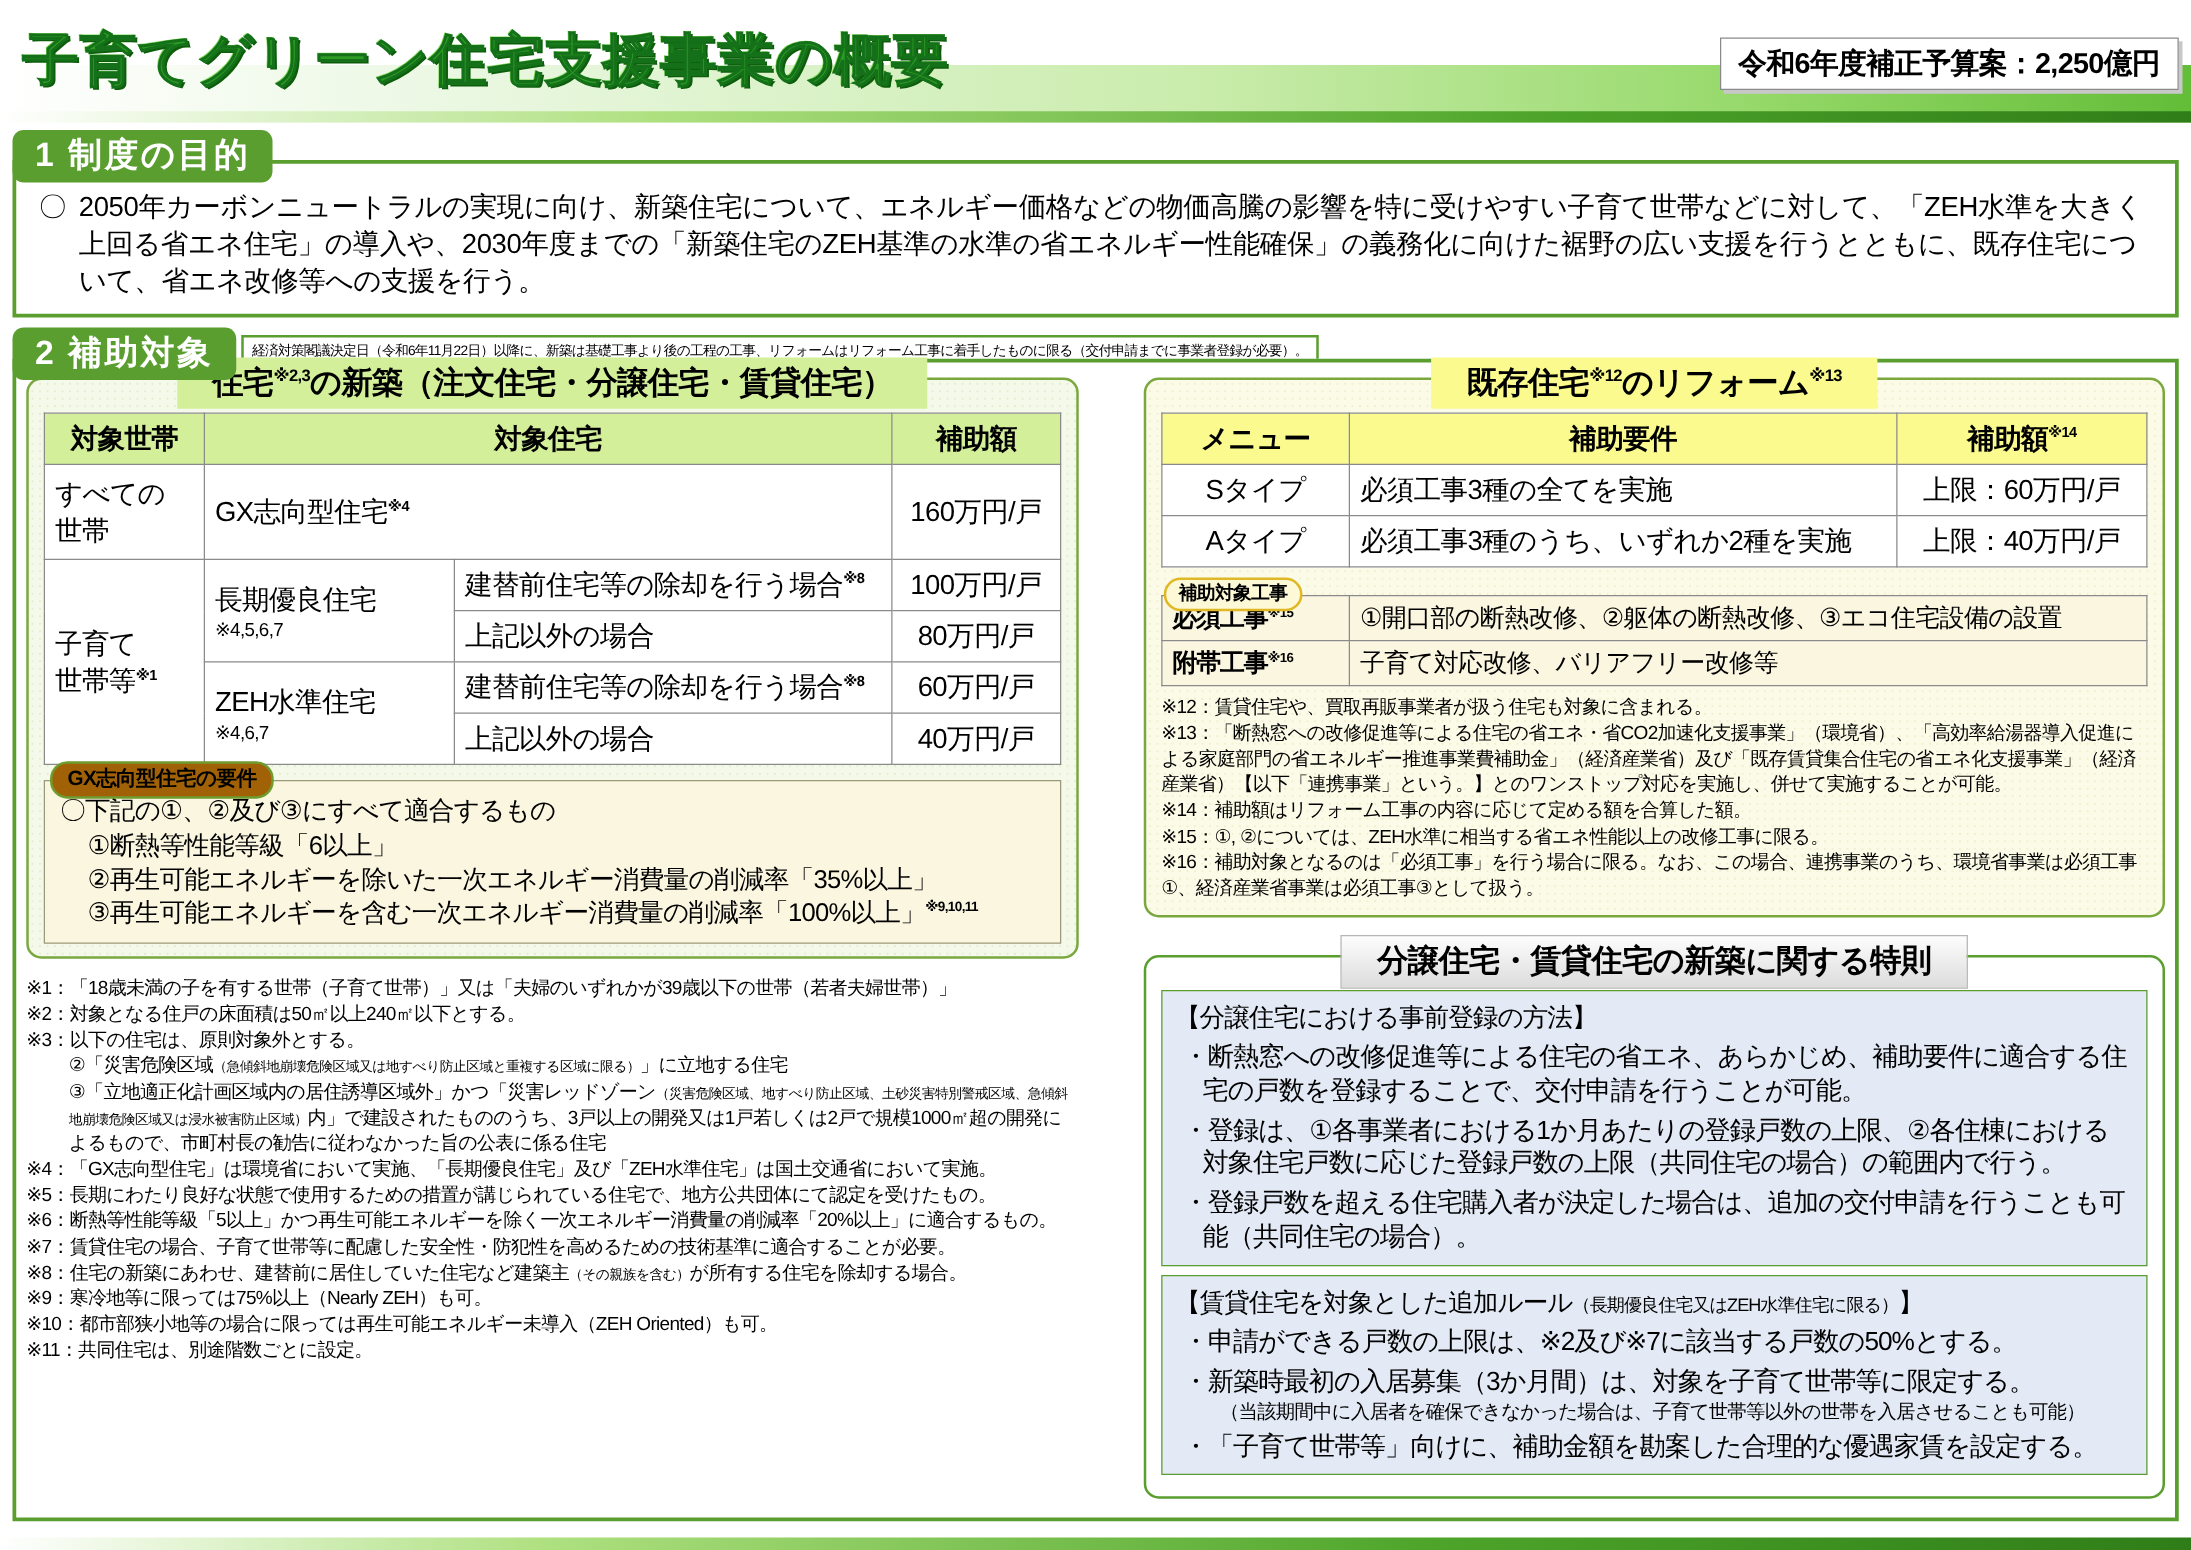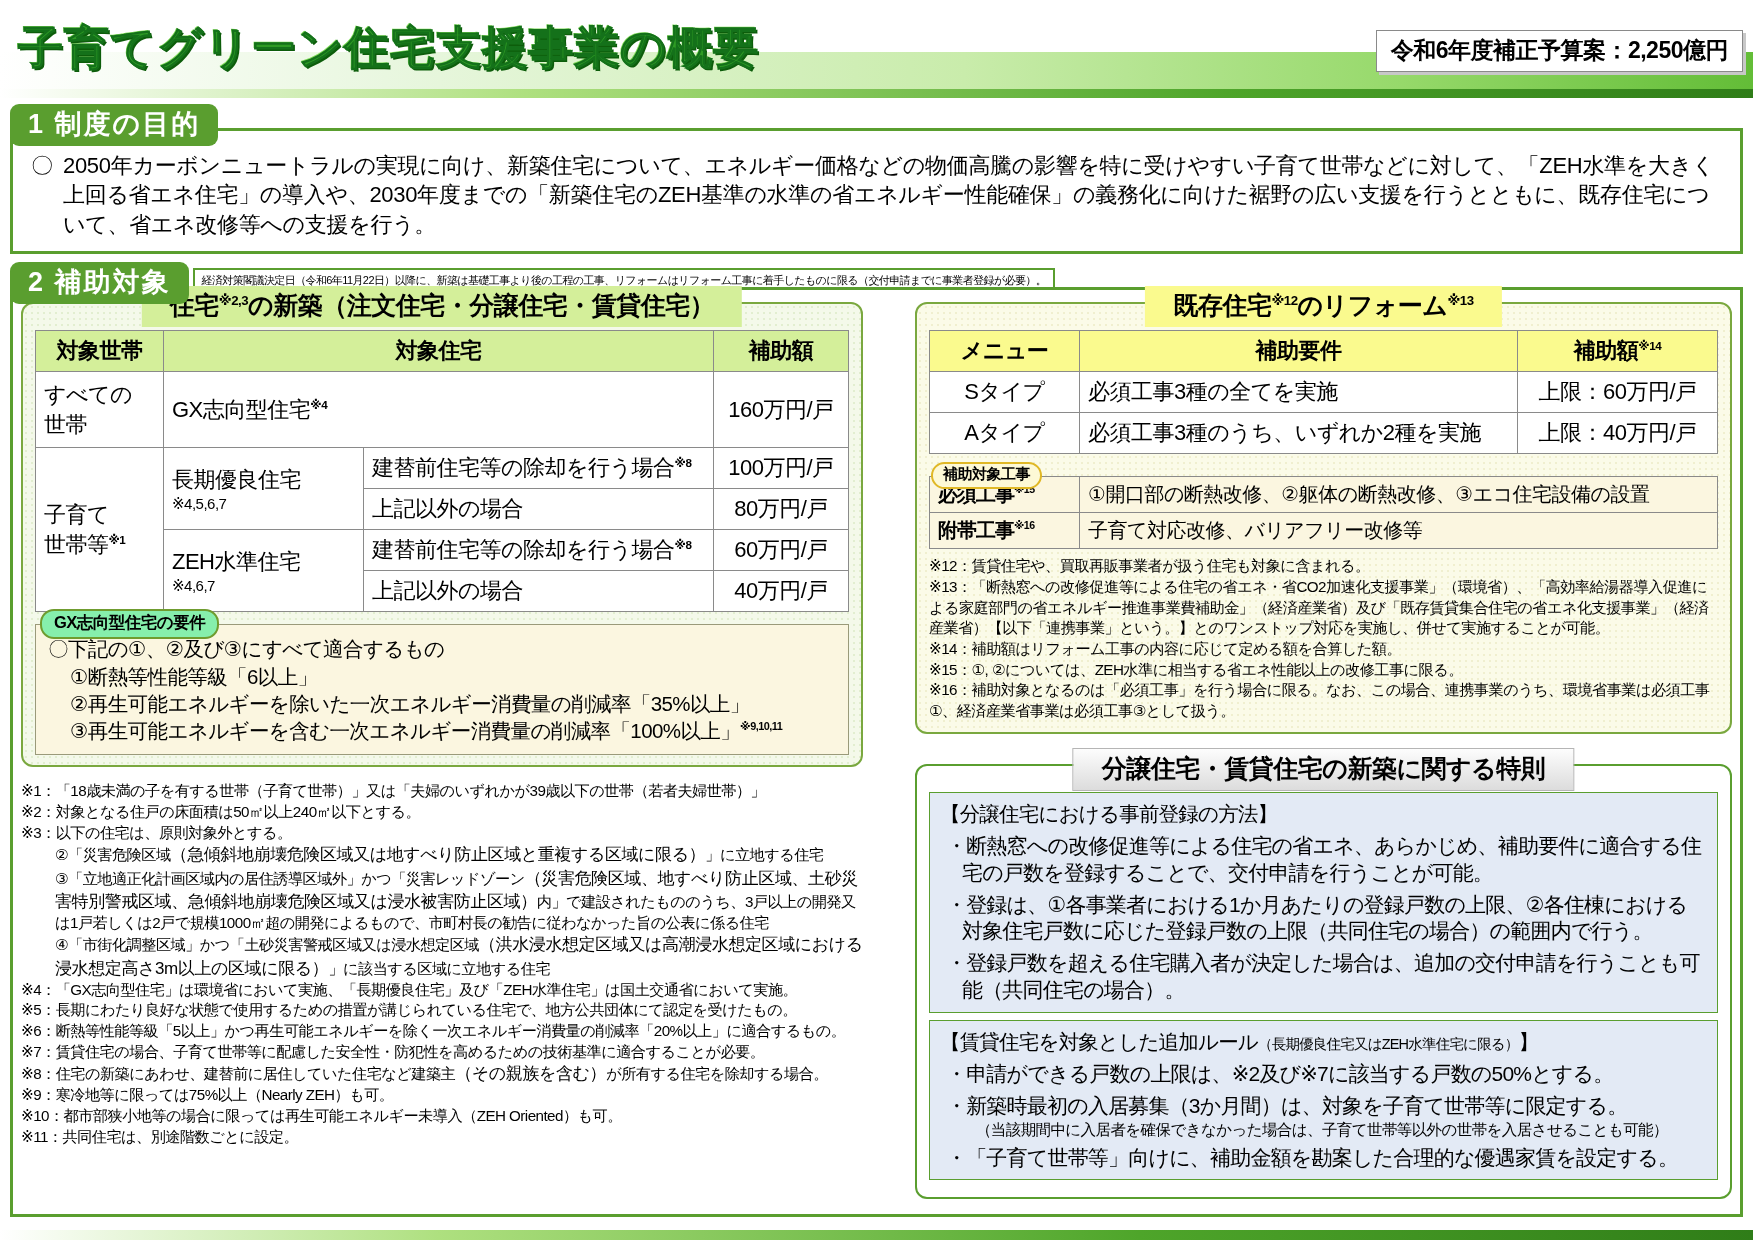--- a/index.html
+++ b/index.html
@@ -139,34 +139,34 @@
   
   .req-box {
     margin-top: 12px;
     border: 1.5px solid #9a9a7a;
     background: #fbf6e0;
     padding: 10px 10px 10px 12px;
     position: relative;
   }
   .req-tag {
     position: absolute; top: -16px; left: 4px;
-    background: #86efac;
+    background: #a16207;
     border: 2px solid #6f9c2f;
     border-radius: 14px;
     font-size: 16.5px; font-weight: bold;
     padding: 1px 12px 3px 12px;
     letter-spacing: -0.5px;
   }
   .req-line { font-size: 20.5px; line-height: 1.33; letter-spacing: -0.6px; }
   .req-line.ind { padding-left: 22px; }
 
   
   .fn { font-size: 15.2px; line-height: 1.36; letter-spacing: -0.55px; }
   .fn .ind1 { padding-left: 34px; display: block; }
-  .fn .tiny { font-size: 17px; letter-spacing: -0.4px; }
+  .fn .tiny { font-size: 11px; letter-spacing: -0.4px; }
   .left-fn { margin-top: 14px; }
 
   
   .work-tag {
     position: absolute; top: -14px; left: 2px;
     background: #fdf9d6;
     border: 2px solid #e0b826;
     border-radius: 14px;
     font-size: 15px; font-weight: bold;
     padding: 1px 10px 3px 10px;
@@ -276,21 +276,20 @@
             <div class="req-line ind"><span>③再生可能エネルギーを含む一次エネルギー消費量の削減率「100%以上」</span><span class="sup">※9,10,11</span></div>
           </div>
         </div>
 
         <div class="left-fn fn">
           <div>※1：「18歳未満の子を有する世帯（子育て世帯）」又は「夫婦のいずれかが39歳以下の世帯（若者夫婦世帯）」</div>
           <div>※2：対象となる住戸の床面積は50㎡以上240㎡以下とする。</div>
           <div>※3：以下の住宅は、原則対象外とする。</div>
           <div class="ind1">②「災害危険区域<span class="tiny">（急傾斜地崩壊危険区域又は地すべり防止区域と重複する区域に限る）</span>」に立地する住宅</div>
           <div class="ind1">③「立地適正化計画区域内の居住誘導区域外」かつ「災害レッドゾーン<span class="tiny">（災害危険区域、地すべり防止区域、土砂災害特別警戒区域、急傾斜地崩壊危険区域又は浸水被害防止区域）</span>内」で建設されたもののうち、3戸以上の開発又は1戸若しくは2戸で規模1000㎡超の開発によるもので、市町村長の勧告に従わなかった旨の公表に係る住宅</div>
-          <div class="ind1">④「市街化調整区域」かつ「土砂災害警戒区域又は浸水想定区域<span class="tiny">（洪水浸水想定区域又は高潮浸水想定区域における浸水想定高さ3m以上の区域に限る）</span>」に該当する区域に立地する住宅</div>
           <div>※4：「GX志向型住宅」は環境省において実施、「長期優良住宅」及び「ZEH水準住宅」は国土交通省において実施。</div>
           <div>※5：長期にわたり良好な状態で使用するための措置が講じられている住宅で、地方公共団体にて認定を受けたもの。</div>
           <div>※6：断熱等性能等級「5以上」かつ再生可能エネルギーを除く一次エネルギー消費量の削減率「20%以上」に適合するもの。</div>
           <div>※7：賃貸住宅の場合、子育て世帯等に配慮した安全性・防犯性を高めるための技術基準に適合することが必要。</div>
           <div>※8：住宅の新築にあわせ、建替前に居住していた住宅など建築主<span class="tiny">（その親族を含む）</span>が所有する住宅を除却する場合。</div>
           <div>※9：寒冷地等に限っては75%以上（Nearly ZEH）も可。</div>
           <div>※10：都市部狭小地等の場合に限っては再生可能エネルギー未導入（ZEH Oriented）も可。</div>
           <div>※11：共同住宅は、別途階数ごとに設定。</div>
         </div>
       </div>

